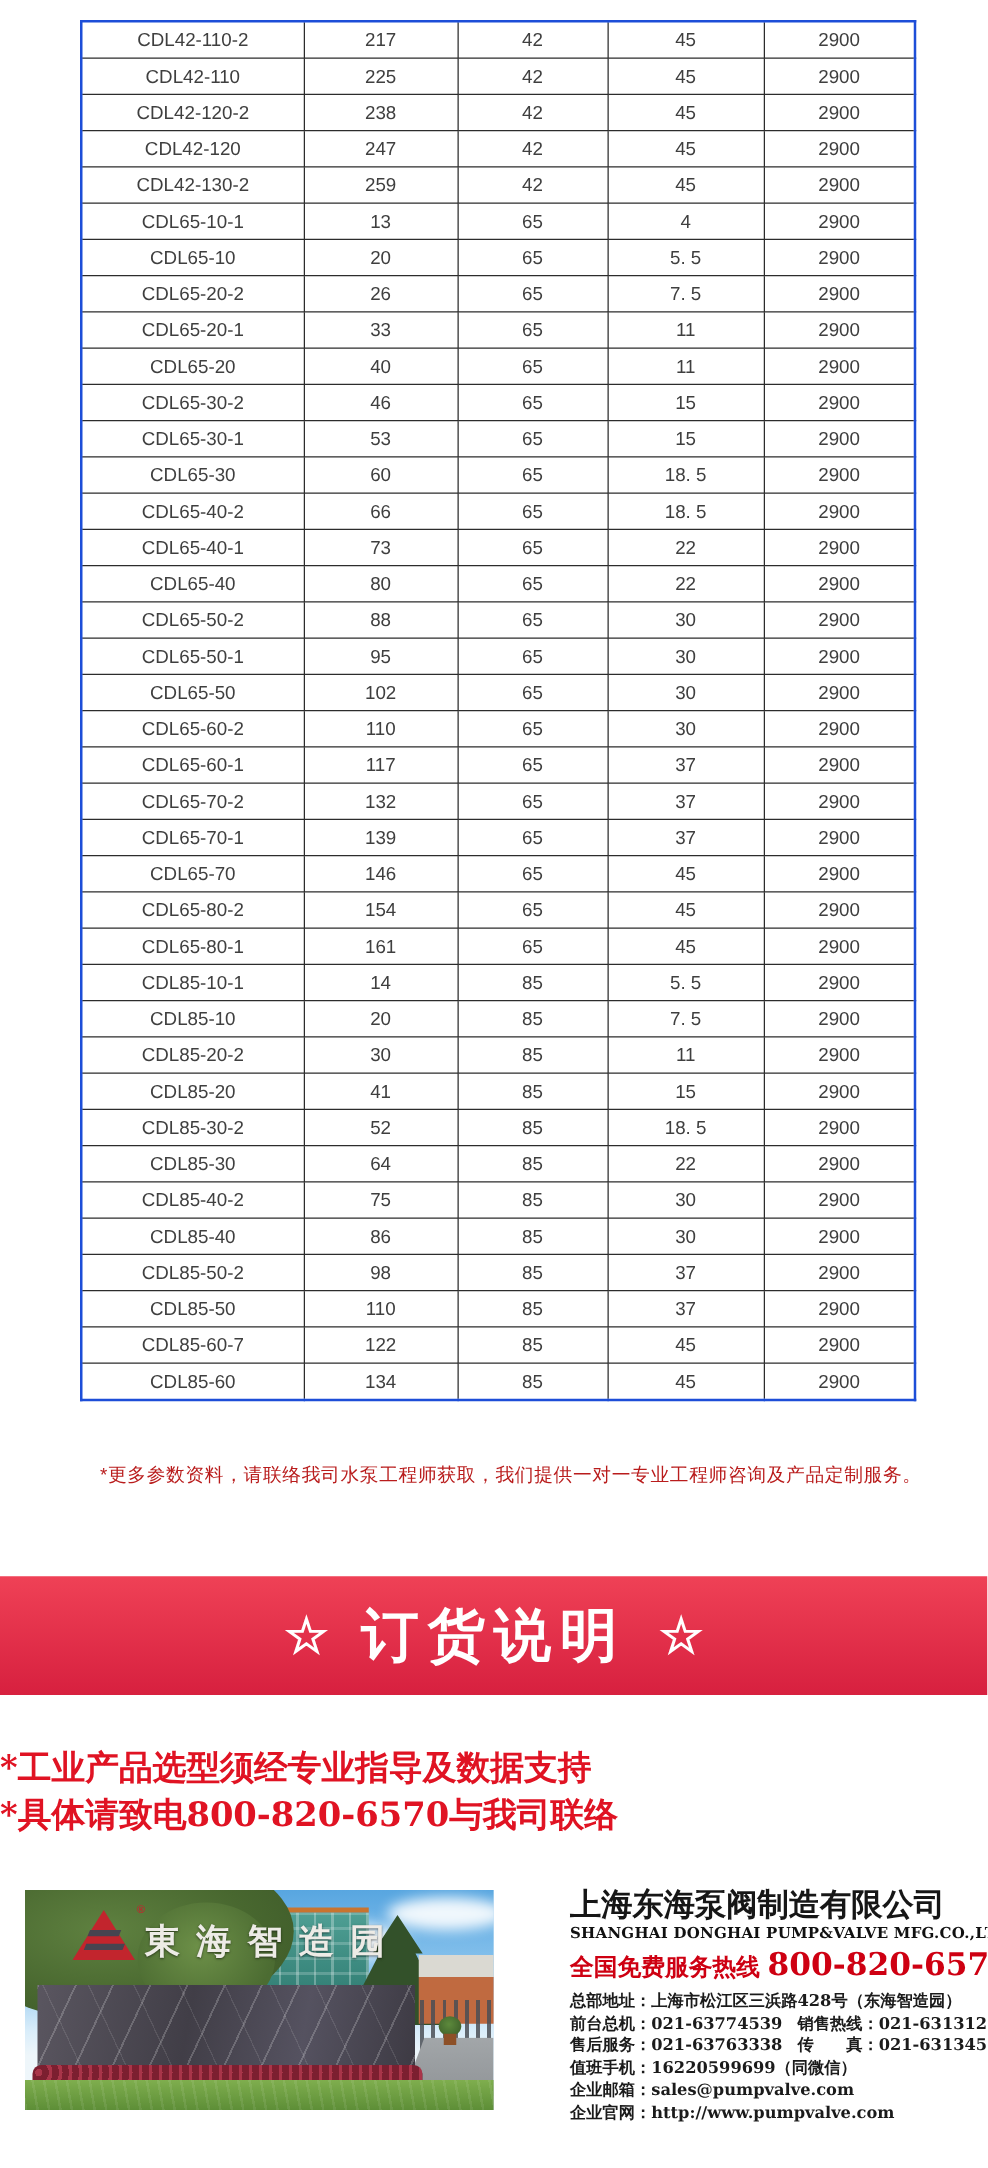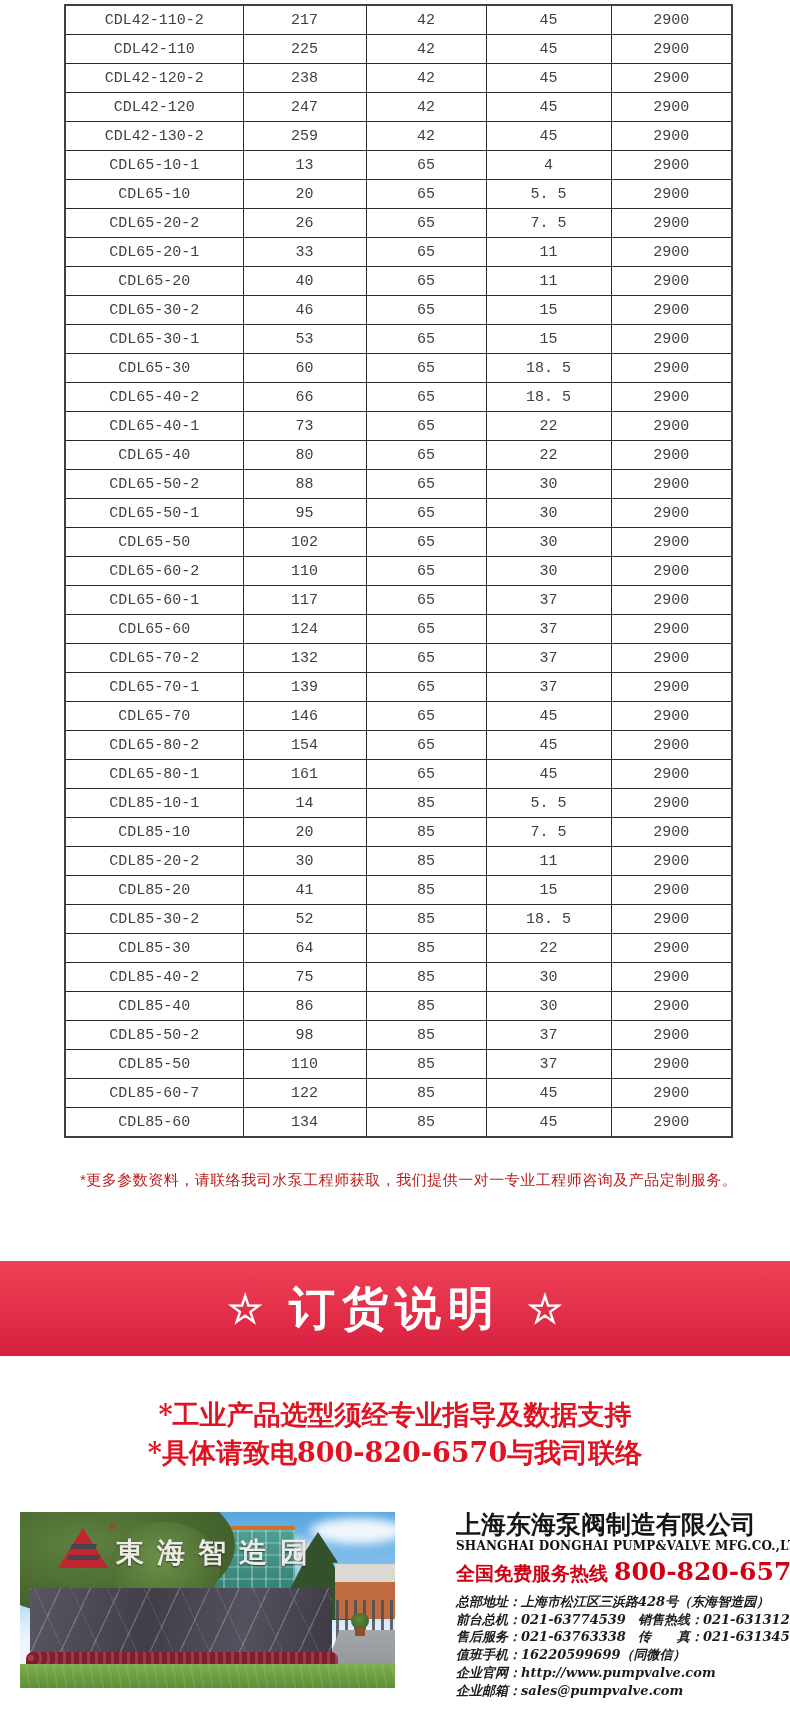--- a/index.html
+++ b/index.html
@@ -3,24 +3,24 @@
 <meta charset="utf-8">
 <style>
   html,body { margin:0; padding:0; }
   body {
     width:790px; height:1734px; position:relative; background:#ffffff;
     font-family:"Liberation Sans", sans-serif;
   }
 
   
   .spec-table {
-    position:absolute; left:64px; top:4px; width:667px;
+    position:absolute; left:64px; top:16px; width:667px;
     border-collapse:collapse; table-layout:fixed;
-    border:2px solid #404040;
-    font-family:Liberation Mono, monospace;
+    border:2px solid #1d4ed8;
+    font-family:Liberation Sans, sans-serif;
     font-size:15px; color:#3f3f3f;
   }
   .spec-table td {
     border:1px solid #2c2c2c; height:28px; padding:0;
     text-align:center; vertical-align:middle; white-space:nowrap; overflow:hidden;
   }
 
   
   .footnote {
     position:absolute; left:64px; top:1155px; margin:16px;
@@ -34,21 +34,21 @@
     color:#ffffff;
   }
   .banner .star { font-size:40px; line-height:1; font-weight:bold; }
   .banner .banner-title {
     font-size:46px; font-weight:900; letter-spacing:7px;
     font-family:"Liberation Sans", sans-serif;
   }
 
   
   .notice-block {
-    position:absolute; left:0; top:1396px; width:790px; text-align:center;
+    position:absolute; left:0; top:1396px; width:790px; text-align:left;
     font-family:"DejaVu Serif","Liberation Serif",serif;
     font-weight:bold; font-size:27px; line-height:38px; margin:0;
   }
   .notice-block p { margin:0; }
 
   
   .photo {
     position:absolute; left:20px; top:1512px; width:375px; height:176px;
     overflow:hidden; background:#cfe6f5;
   }
@@ -123,21 +123,21 @@
     white-space:nowrap; font-family:"DejaVu Serif","Liberation Serif",serif; letter-spacing:.2px;
   }
   .hotline {
     margin-top:4px; line-height:27px; font-weight:bold; white-space:nowrap;
     font-family:"DejaVu Serif","Liberation Serif",serif;
   }
   .hotline-label { font-size:19px; }
   .hotline-number { font-size:25px; margin-left:6px; }
   .contacts {
     margin-top:5px; font-family:"DejaVu Serif","Liberation Serif",serif;
-    font-weight:bold; font-size:13px; color:#1b1b1b;font-style:italic;
+    font-weight:bold; font-size:13px; color:#1b1b1b;
   }
   .contact-line { line-height:17.7px; white-space:nowrap; }
   .c-pair { margin-right:12px; }
   .c-pair:last-child { margin-right:0; }
 </style>
 </head>
 <body>
 
 <table class="spec-table">
   <colgroup>
@@ -284,27 +284,20 @@
       <tr>
         <td>CDL65-60-2</td>
         <td>110</td>
         <td>65</td>
         <td>30</td>
         <td>2900</td>
       </tr>
       <tr>
         <td>CDL65-60-1</td>
         <td>117</td>
-        <td>65</td>
-        <td>37</td>
-        <td>2900</td>
-      </tr>
-      <tr>
-        <td>CDL65-60</td>
-        <td>124</td>
         <td>65</td>
         <td>37</td>
         <td>2900</td>
       </tr>
       <tr>
         <td>CDL65-70-2</td>
         <td>132</td>
         <td>65</td>
         <td>37</td>
         <td>2900</td>
@@ -466,16 +459,16 @@
   <div class="company-name-cn">上海东海泵阀制造有限公司</div>
   <div class="company-name-en">SHANGHAI DONGHAI PUMP&amp;VALVE MFG.CO.,LTD.</div>
   <div class="hotline" style="color: rgb(206, 0, 18);">
     <span class="hotline-label">全国免费服务热线</span><span class="hotline-number">800-820-6570</span>
   </div>
   <div class="contacts">
       <div class="contact-line"><span class="c-pair"><span>总部地址：</span><span>上海市松江区三浜路428号（东海智造园）</span></span></div>
       <div class="contact-line"><span class="c-pair"><span>前台总机：</span><span>021-63774539</span></span><span class="c-pair"><span>销售热线：</span><span>021-63131230</span></span></div>
       <div class="contact-line"><span class="c-pair"><span>售后服务：</span><span>021-63763338</span></span><span class="c-pair"><span>传　　真：</span><span>021-63134513</span></span></div>
       <div class="contact-line"><span class="c-pair"><span>值班手机：</span><span>16220599699（同微信）</span></span></div>
+      <div class="contact-line"><span class="c-pair"><span>企业邮箱：</span><span>sales@pumpvalve.com</span></span></div>
       <div class="contact-line"><span class="c-pair"><span>企业官网：</span><span>http://www.pumpvalve.com</span></span></div>
-      <div class="contact-line"><span class="c-pair"><span>企业邮箱：</span><span>sales@pumpvalve.com</span></span></div>
     </div>
 </div>
 
 </body></html>

